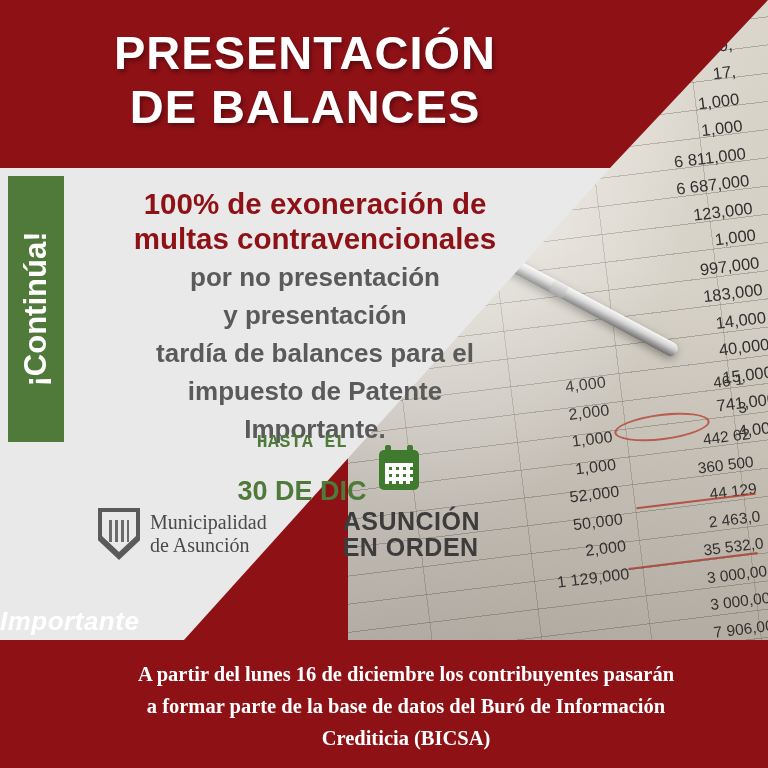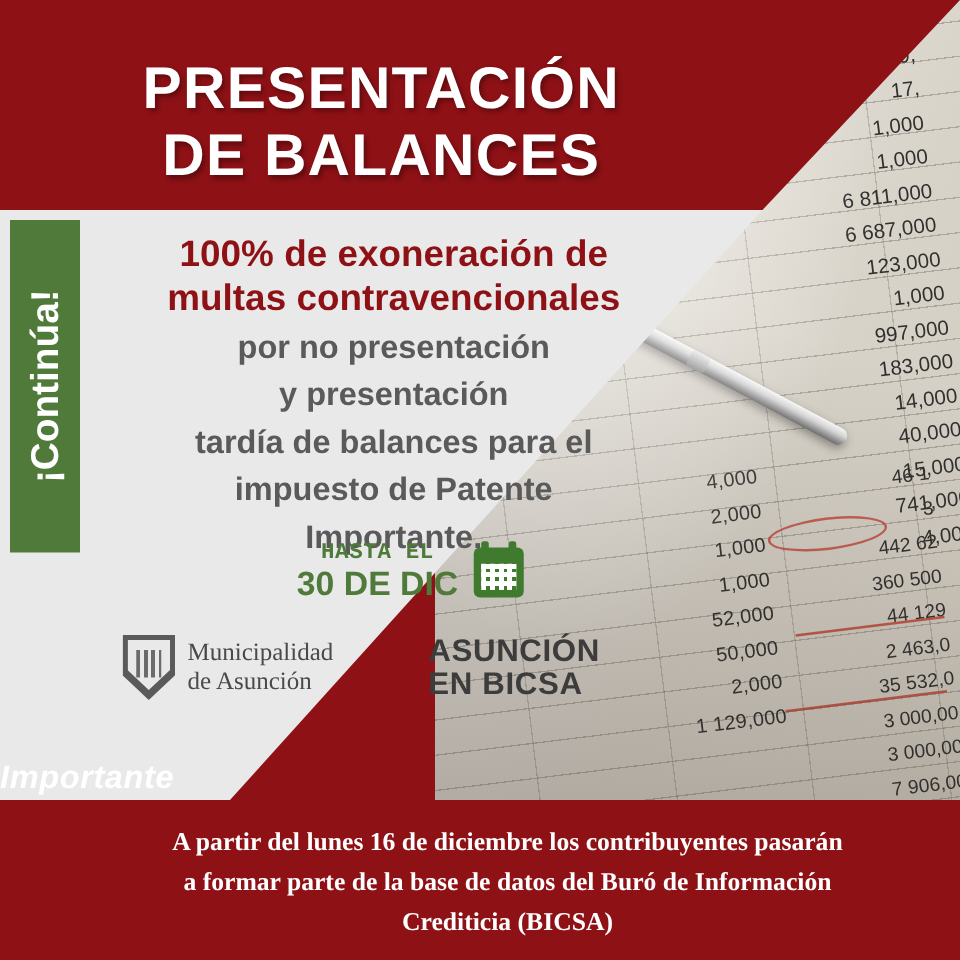--- a/index.html
+++ b/index.html
@@ -131,21 +131,20 @@
   
   .header {
     position: absolute;
     top: 0; left: 0; width: 768px; height: 168px;
     background: #8e1116;
     clip-path: polygon(0 0, 768px 0, 768px 0, 610px 168px, 0 168px);
   }
   .header-inner {
     position: absolute; top: 26px; left: 0; width: 610px;
     text-align: center;
-    margin-top: 17px;
   }
   .header-title {
     color: #ffffff;
     font-size: 47px;
     font-weight: bold;
     letter-spacing: 1px;
     line-height: 54px;
     text-shadow: 2px 3px 4px rgba(0,0,0,.35);
   }
 
@@ -192,21 +191,21 @@
   }
 
   .hasta {
     position: absolute;
     top: 432px; left: 168px;
     width: 320px;
     display: flex; align-items: center; justify-content: center; gap: 12px;
   }
   .hasta-text { text-align: center; color: #4f7a3a; }
   .hasta-text .t1 { font-size: 18px; font-weight: bold; letter-spacing: .5px; font-family: Liberation Mono, monospace; }
-  .hasta-text .t2 { font-size: 27px; font-weight: bold; }
+  .hasta-text .t2 { font-size: 27px; font-weight: bold; margin-top: 24px; }
   .cal {
     width: 40px; height: 40px; border-radius: 5px;
     background: #3f7a2e; position: relative;
   }
   .cal:before {
     content: ""; position: absolute; left: 6px; top: -5px;
     width: 6px; height: 9px; background: #3f7a2e; border-radius: 2px;
     box-shadow: 22px 0 0 #3f7a2e;
   }
   .cal .grid {
@@ -389,21 +388,21 @@
           <div class="emb"></div>
         </div>
       <div class="muni-text">
         <div class="m1">Municipalidad</div>
         <div class="m2">de Asunción</div>
       </div>
     </div>
     <div class="hashtag">
       <div class="hash">#</div>
       <div class="h1">ASUNCIÓN</div>
-      <div class="h2">EN BICSA</div>
+      <div class="h2">EN ORDEN</div>
     </div>
   </div>
 
   <div class="important">Importante</div>
 
   <div class="footer">
     <div class="footer-text">
       <div>A partir del lunes 16 de diciembre los contribuyentes pasarán</div>
       <div>a formar parte de la base de datos del Buró de Información</div>
       <div>Crediticia (BICSA)</div>

